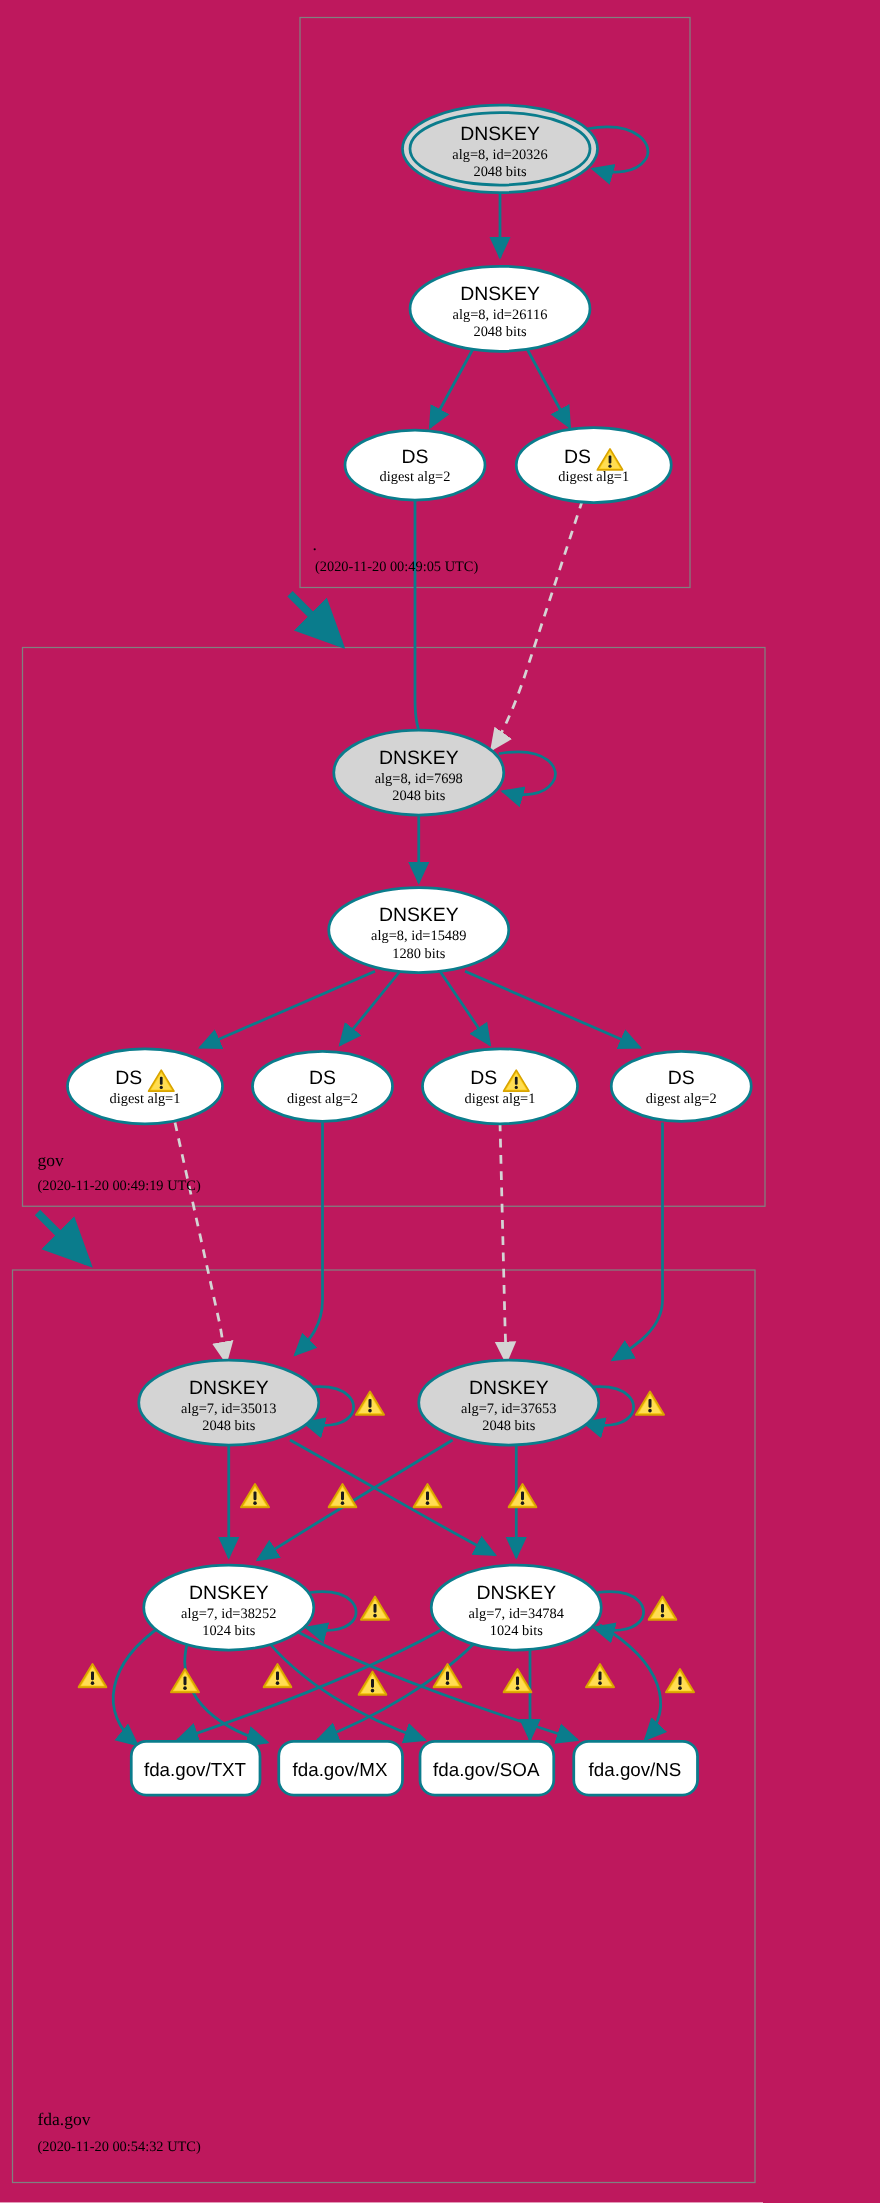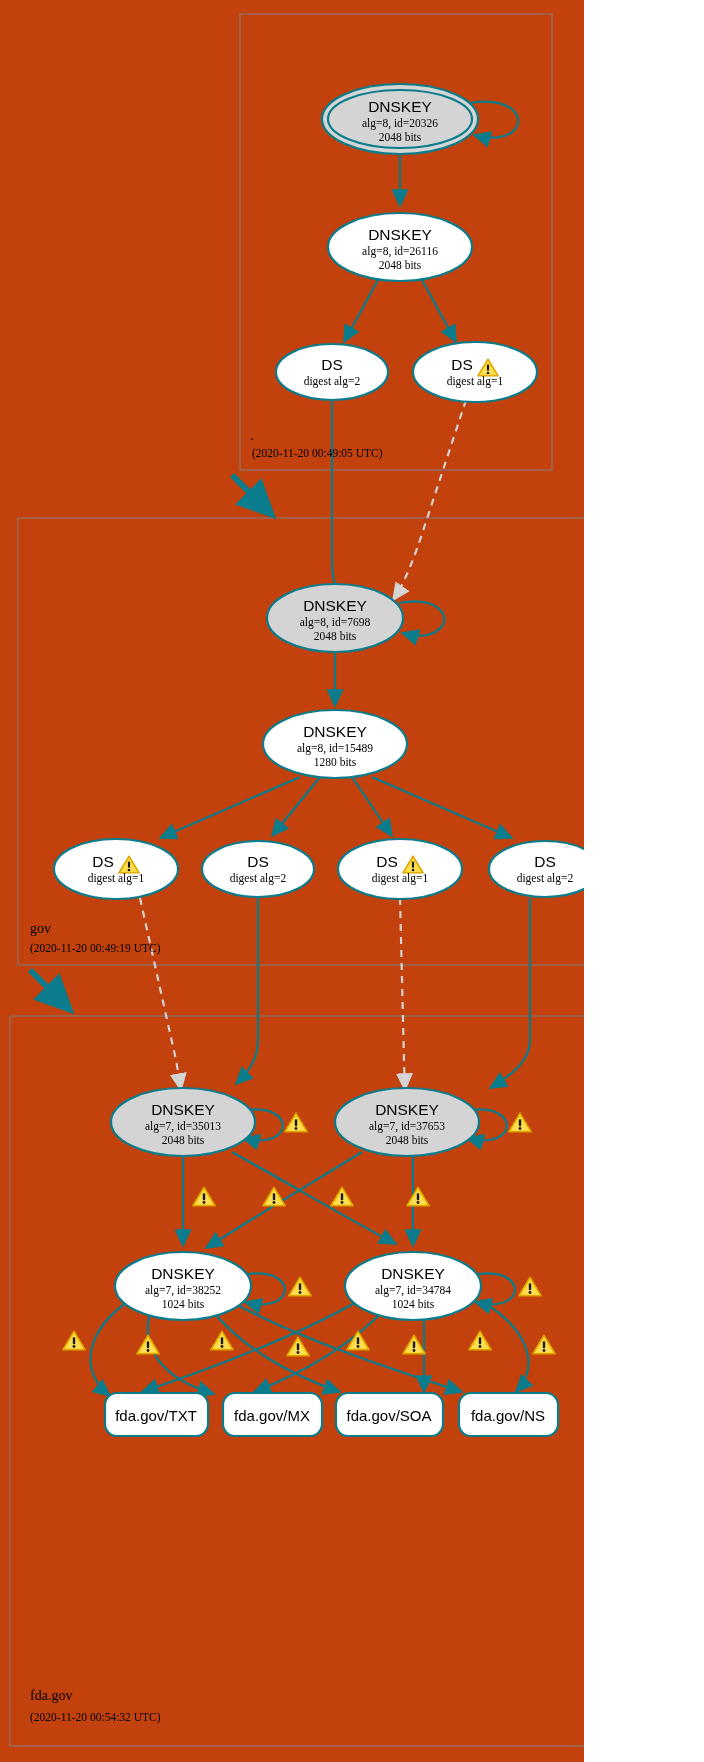--- a/index.html
+++ b/index.html
@@ -1,17 +1,17 @@
 <!DOCTYPE html>
 <html><head>
 <meta charset="utf-8">
 <style>
   html,body{margin:0;padding:0;background:#ffffff;}
   body{font-family:"Liberation Sans",sans-serif;}
-  #stage{position:relative;width:584px;height:1762px;overflow:hidden;background:#c2410c;}
+  #stage{position:relative;width:704px;height:1762px;overflow:hidden;background:#be185d;}
   svg#canvas{position:absolute;left:0;top:0;width:704px;height:1762px;}
 
   .zonebox{fill:none;stroke:#808080;stroke-width:1;}
   .edge{fill:none;stroke:#0a7c8c;stroke-width:2.2;}
   .edge-thick{fill:none;stroke:#0a7c8c;stroke-width:6;}
   .edge-dash{fill:none;stroke:#d4d4d4;stroke-width:2.2;stroke-dasharray:7,6;}
   .node-ell{fill:#ffffff;stroke:#0a7c8c;stroke-width:2.2;}
   .node-ell.secure{fill:#d4d4d4;}
   .node-rect{fill:#ffffff;stroke:#0a7c8c;stroke-width:2.2;}
   .arrowfill{fill:#0a7c8c;}

